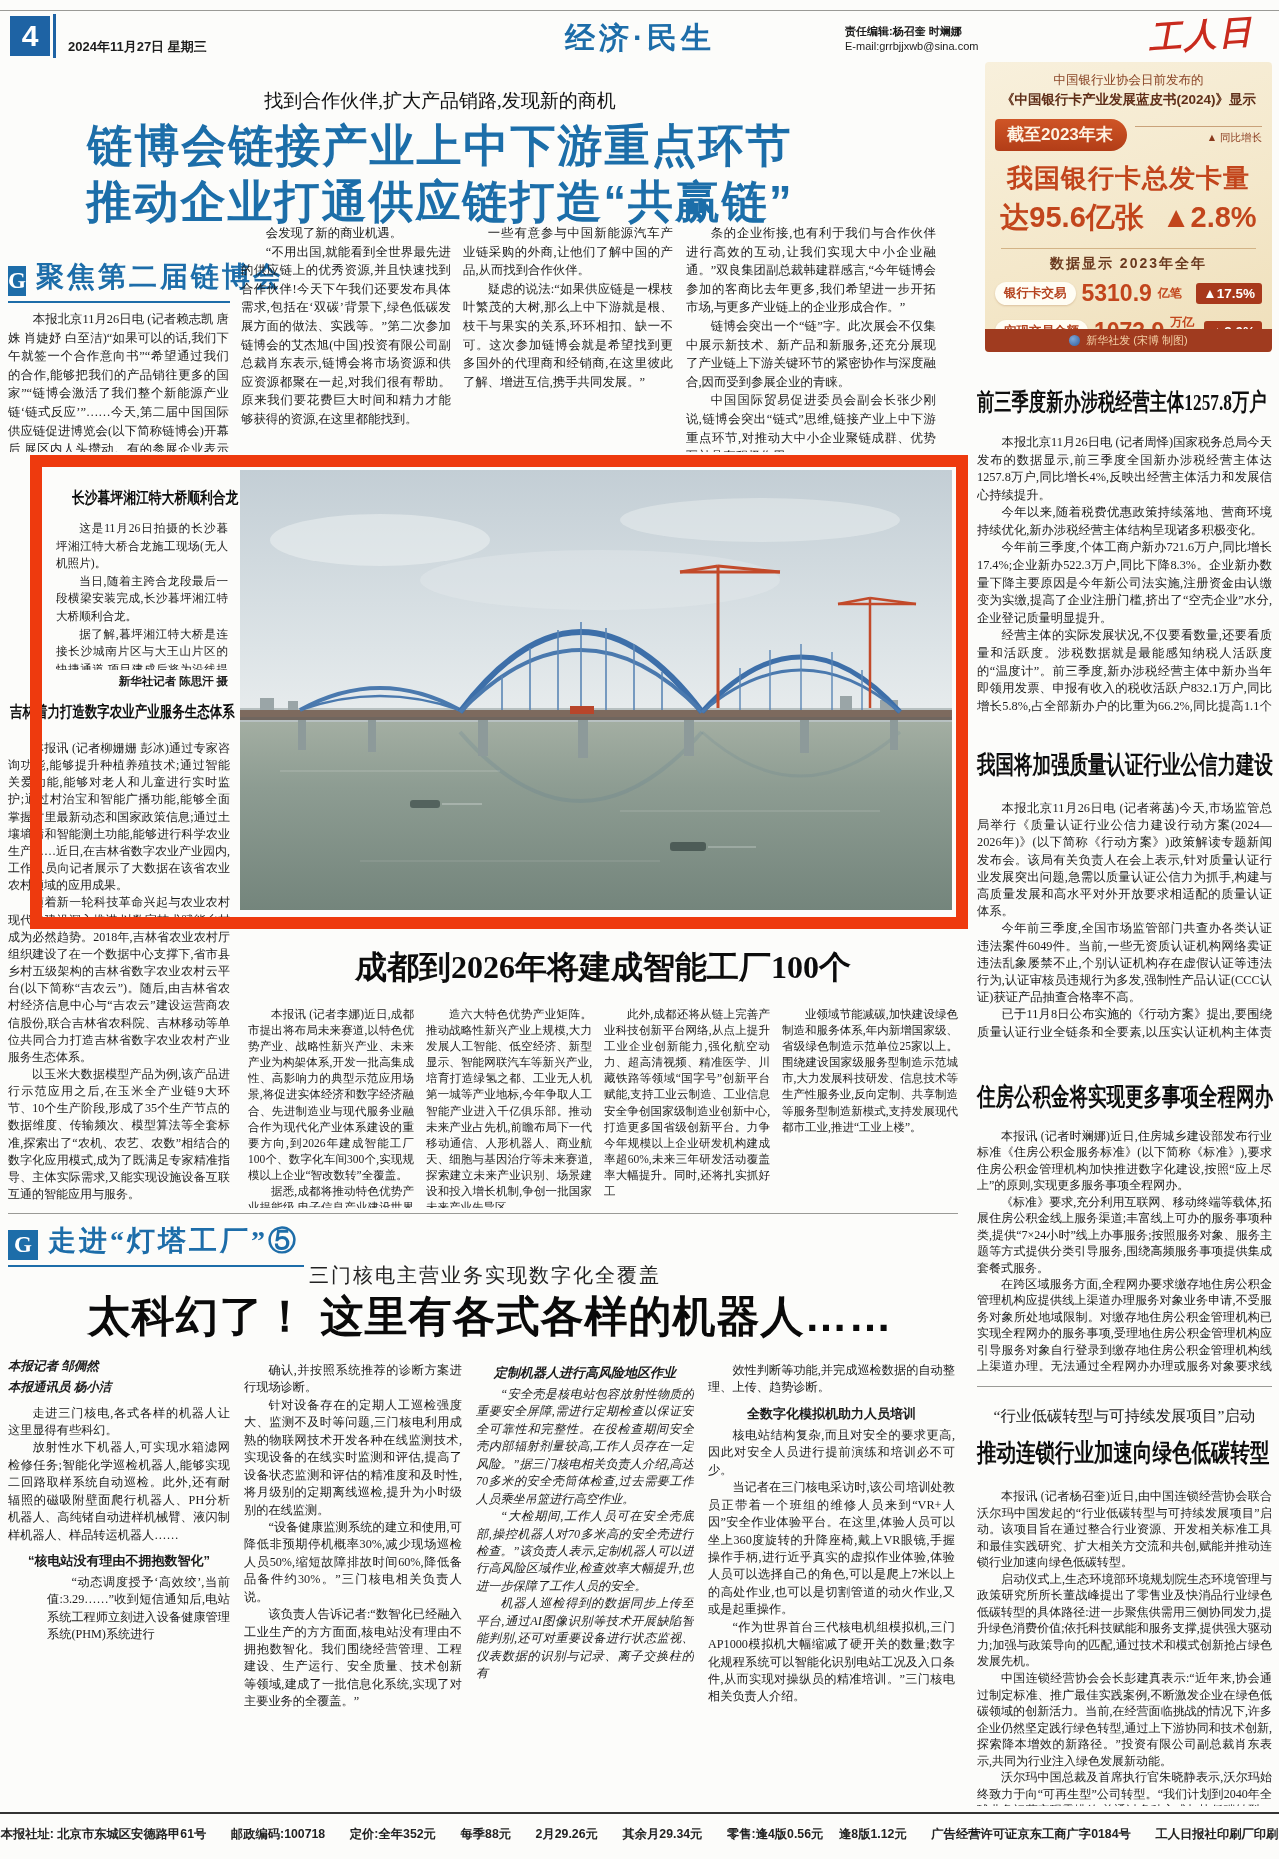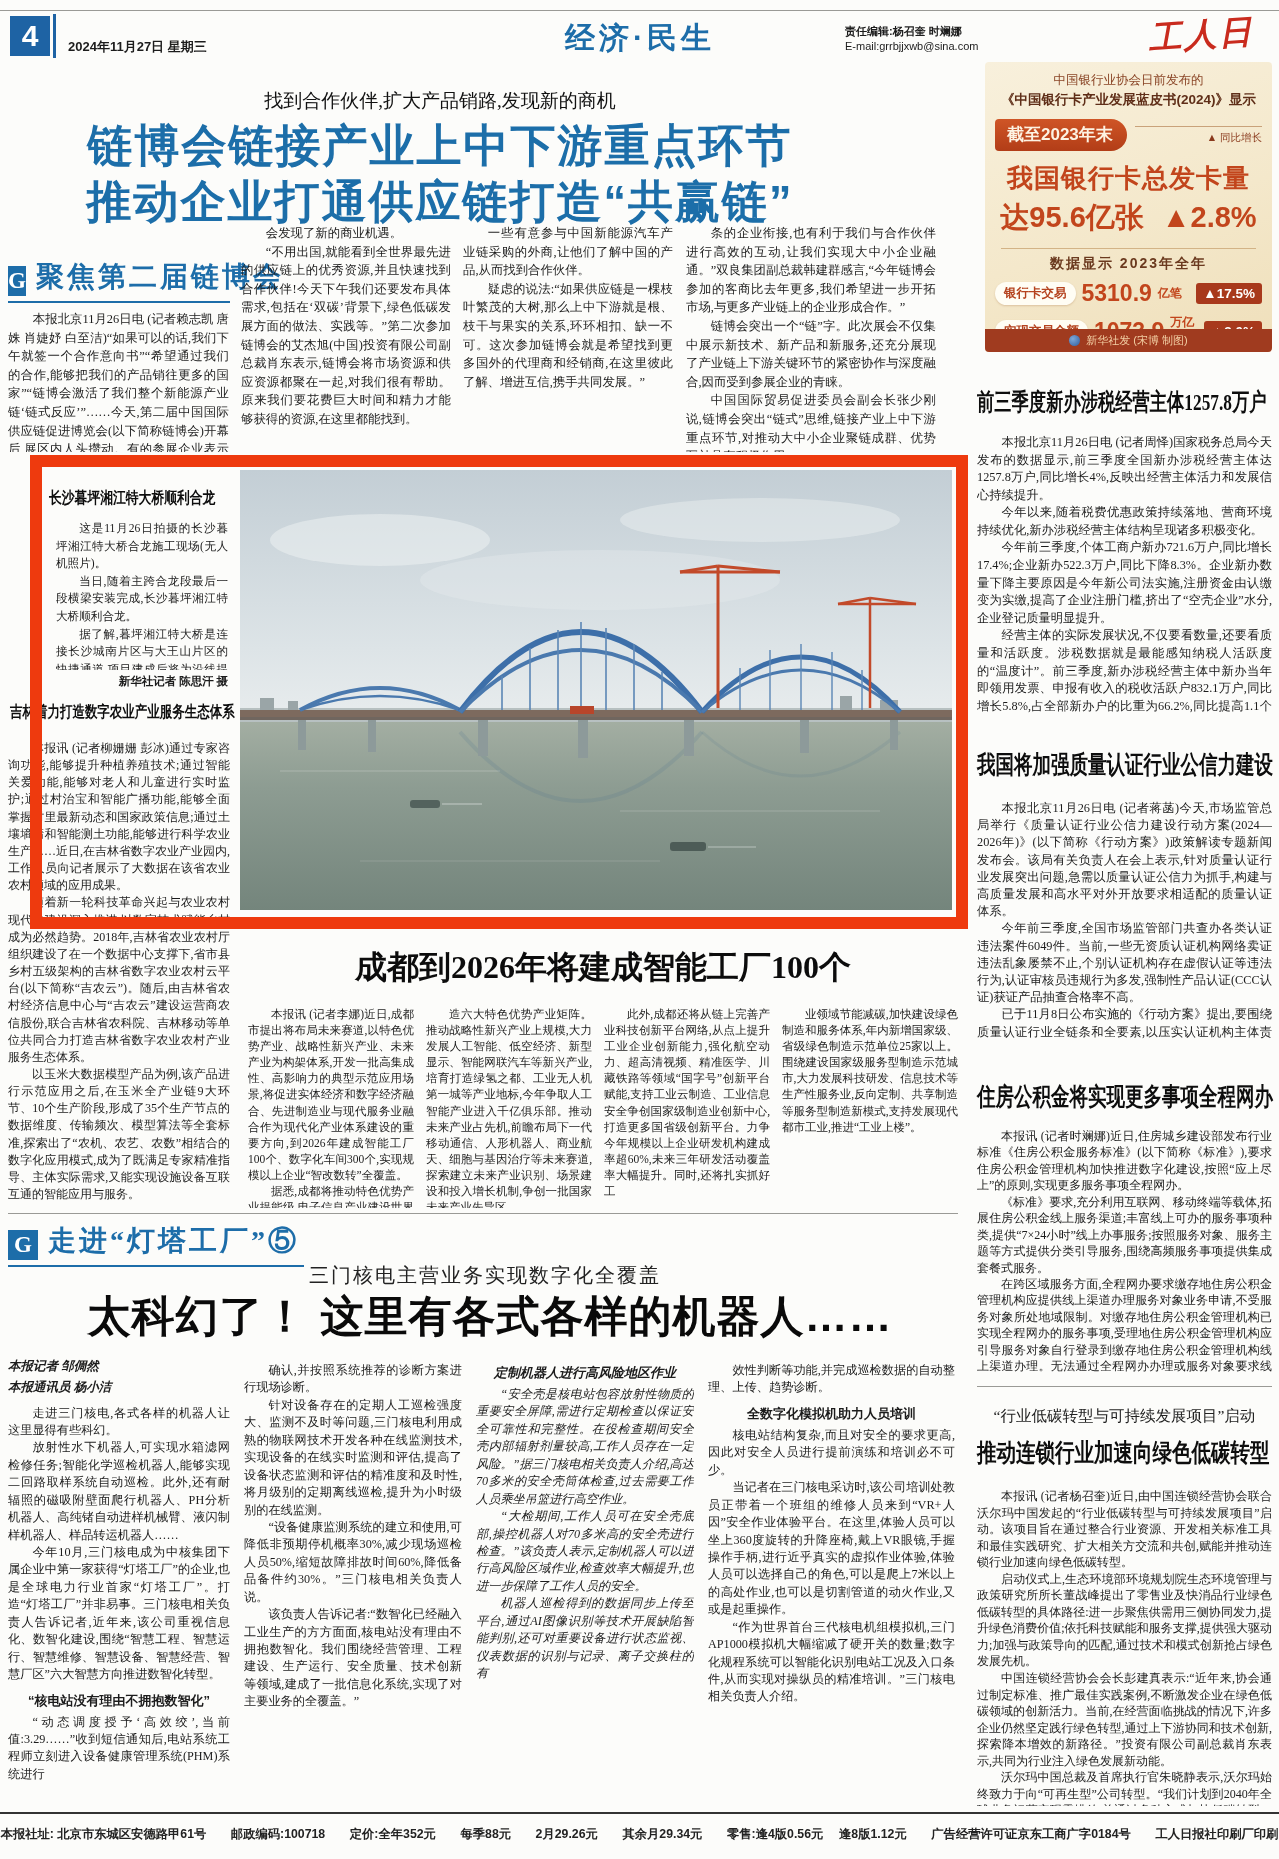--- a/index.html
+++ b/index.html
@@ -120,21 +120,21 @@
       <span class="info-num">1073.9</span>
       <span class="info-unit">万亿元</span>
       <span class="info-delta">▲3.0%</span>
     </div>
     <div class="info-strip">
       <span class="logo-dot"></span>
       <span>新华社发 (宋博 制图)</span>
     </div>
   </div>
 
-  <div class="abs" style="left:49px;top:488px;width:172px;">
+  <div class="abs" style="left:72px;top:488px;width:172px;">
     <span class="cond" style="font-size:16px;transform:scaleX(0.8);">长沙暮坪湘江特大桥顺利合龙</span>
   </div>
   <div class="abs bt" style="left:56px;top:520px;width:172px;height:150px;font-size:11.6px;line-height:1.52;">
       <p class="para">这是11月26日拍摄的长沙暮坪湘江特大桥合龙施工现场(无人机照片)。</p>
       <p class="para">当日,随着主跨合龙段最后一段横梁安装完成,长沙暮坪湘江特大桥顺利合龙。</p>
       <p class="para">据了解,暮坪湘江特大桥是连接长沙城南片区与大王山片区的快捷通道,项目建成后将为沿线提供便捷的交通条件,促进长株潭都市圈的发展。</p>
     </div>
   <div class="abs" style="left:56px;top:674px;width:172px;text-align:right;font-size:11.5px;font-weight:bold;">新华社记者 陈思汗 摄</div>
 
   <div class="abs photo" style="left:240px;top:470px;width:712px;height:440px;">
@@ -308,24 +308,23 @@
   <div class="abs kicker-big" style="left:240px;top:1262px;width:490px;">三门核电主营业务实现数字化全覆盖</div>
   <div class="abs center" style="left:20px;top:1288px;width:940px;font-size:43px;font-weight:900;color:#0a0a0a;
        font-family:'Liberation Sans',sans-serif;letter-spacing:1px;">太科幻了！ 这里有各式各样的机器人……</div>
 
   <div class="abs" style="left:8px;top:1356px;width:222px;height:452px;overflow:hidden;">
     <div class="byline">本报记者 邹倜然</div>
     <div class="byline" style="margin-bottom:6px;">本报通讯员 杨小洁</div>
     <div class="bt" style="font-size:12.2px;line-height:1.43;">
         <p class="para">走进三门核电,各式各样的机器人让这里显得有些科幻。</p>
         <p class="para">放射性水下机器人,可实现水箱滤网检修任务;智能化学巡检机器人,能够实现二回路取样系统自动巡检。此外,还有耐辐照的磁吸附壁面爬行机器人、PH分析机器人、高纯锗自动进样机械臂、液闪制样机器人、样品转运机器人……</p>
-        <p class="para">今年10月,三门核电成为中核集团下属企业中第一家获得“灯塔工厂”的企业,也是全球电力行业首家“灯塔工厂”。打造“灯塔工厂”并非易事。三门核电相关负责人告诉记者,近年来,该公司重视信息化、数智化建设,围绕“智慧工程、智慧运行、智慧维修、智慧设备、智慧经营、智慧厂区”六大智慧方向推进数智化转型。</p>
       </div>
     <div class="subhead">“核电站没有理由不拥抱数智化”</div>
-    <div class="bt" style="font-size:12.2px;line-height:1.43;">
+    <div class="bt" style="font-size:12.2px;line-height:1.43;margin-left:39px;">
         <p class="para">“动态调度授予‘高效绞’,当前值:3.29……”收到短信通知后,电站系统工程师立刻进入设备健康管理系统(PHM)系统进行</p>
       </div>
   </div>
 
   <div class="abs bt" style="left:244px;top:1362px;width:218px;height:446px;font-size:12.2px;line-height:1.43;">
       <p class="para">确认,并按照系统推荐的诊断方案进行现场诊断。</p>
       <p class="para">针对设备存在的定期人工巡检强度大、监测不及时等问题,三门核电利用成熟的物联网技术开发各种在线监测技术,实现设备的在线实时监测和评估,提高了设备状态监测和评估的精准度和及时性,将月级别的定期离线巡检,提升为小时级别的在线监测。</p>
       <p class="para">“设备健康监测系统的建立和使用,可降低非预期停机概率30%,减少现场巡检人员50%,缩短故障排故时间60%,降低备品备件约30%。”三门核电相关负责人说。</p>
       <p class="para">该负责人告诉记者:“数智化已经融入工业生产的方方面面,核电站没有理由不拥抱数智化。我们围绕经营管理、工程建设、生产运行、安全质量、技术创新等领域,建成了一批信息化系统,实现了对主要业务的全覆盖。”</p>
     </div>

